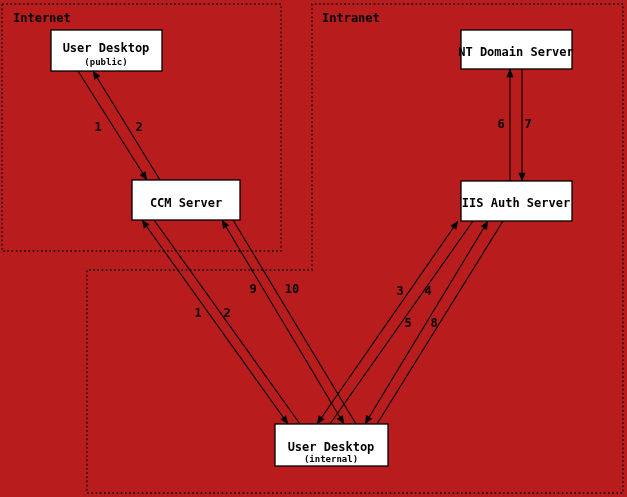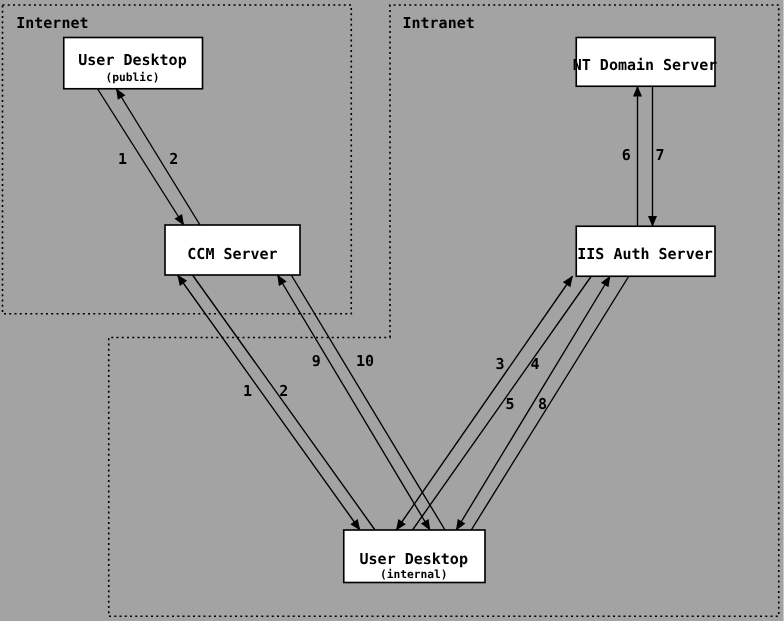--- a/index.html
+++ b/index.html
@@ -4,21 +4,21 @@
 <style>
   html, body {
     margin: 0;
     padding: 0;
     background: #ffffff;
   }
   .canvas {
     position: relative;
     width: 627px;
     height: 497px;
-    background: #a3a3a3;
+    background: #b91c1c;
     font-family: "DejaVu Sans Mono", monospace;
   }
   svg text {
     font-family: "DejaVu Sans Mono", monospace;
     font-weight: bold;
     fill: #000000;
   }
   .zone-border {
     fill: none;
     stroke: #000000;

